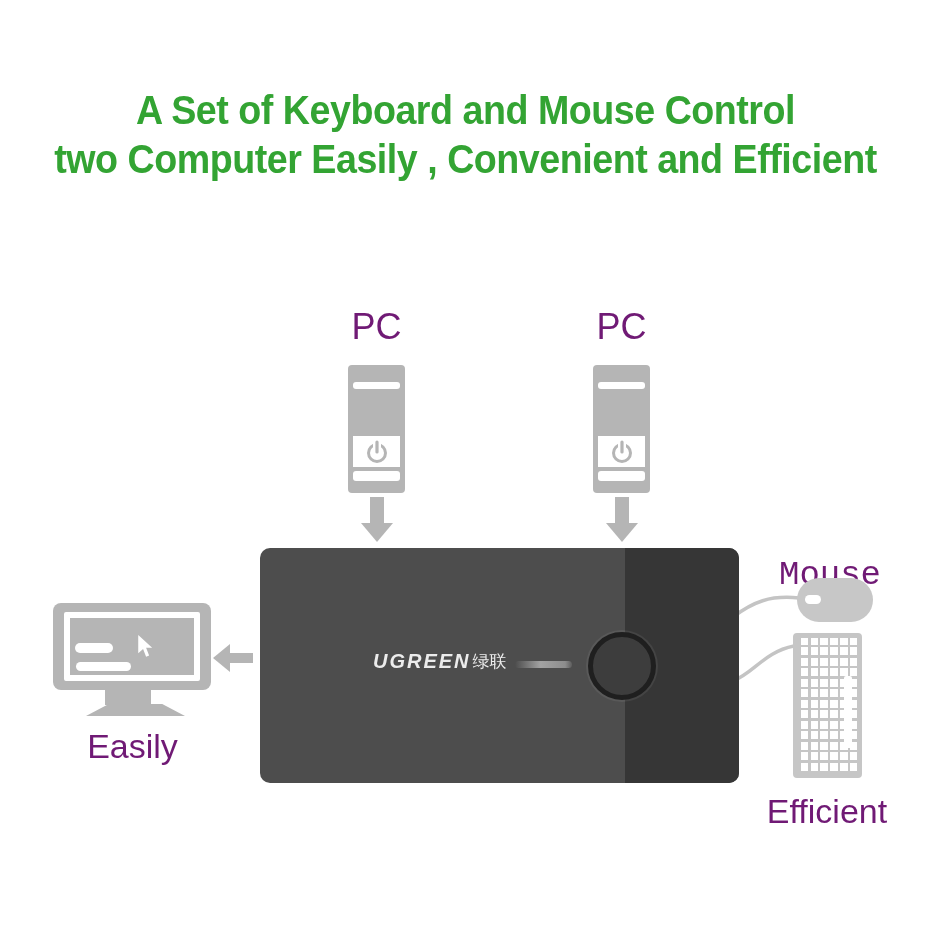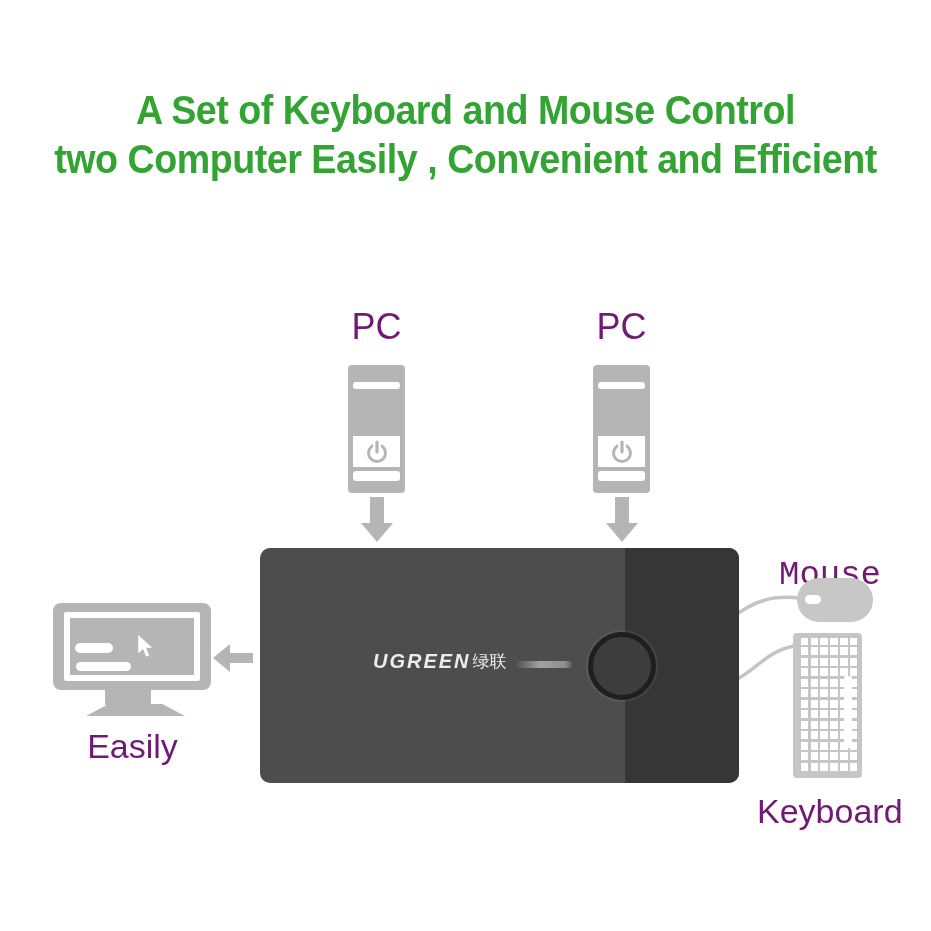--- a/index.html
+++ b/index.html
@@ -158,15 +158,15 @@
   <div class="dev-label lbl-std" style="left:40px;top:727px;width:185px;">Easily</div>
 
   <div class="dev-label lbl-std" style="left:760px;top:556px;width:140px;font-family:Liberation Mono, monospace;">Mouse</div>
   <div class="mouse-body">
     <div class="wheel"></div>
   </div>
 
   <div class="keyboard-body">
     <div class="spacebar"></div>
   </div>
-  <div class="dev-label lbl-std" style="left:757px;top:792px;width:140px;">Keyboard</div>
+  <div class="dev-label lbl-std" style="left:757px;top:792px;width:140px;">Efficient</div>
 
 </div>
 
 </body></html>

